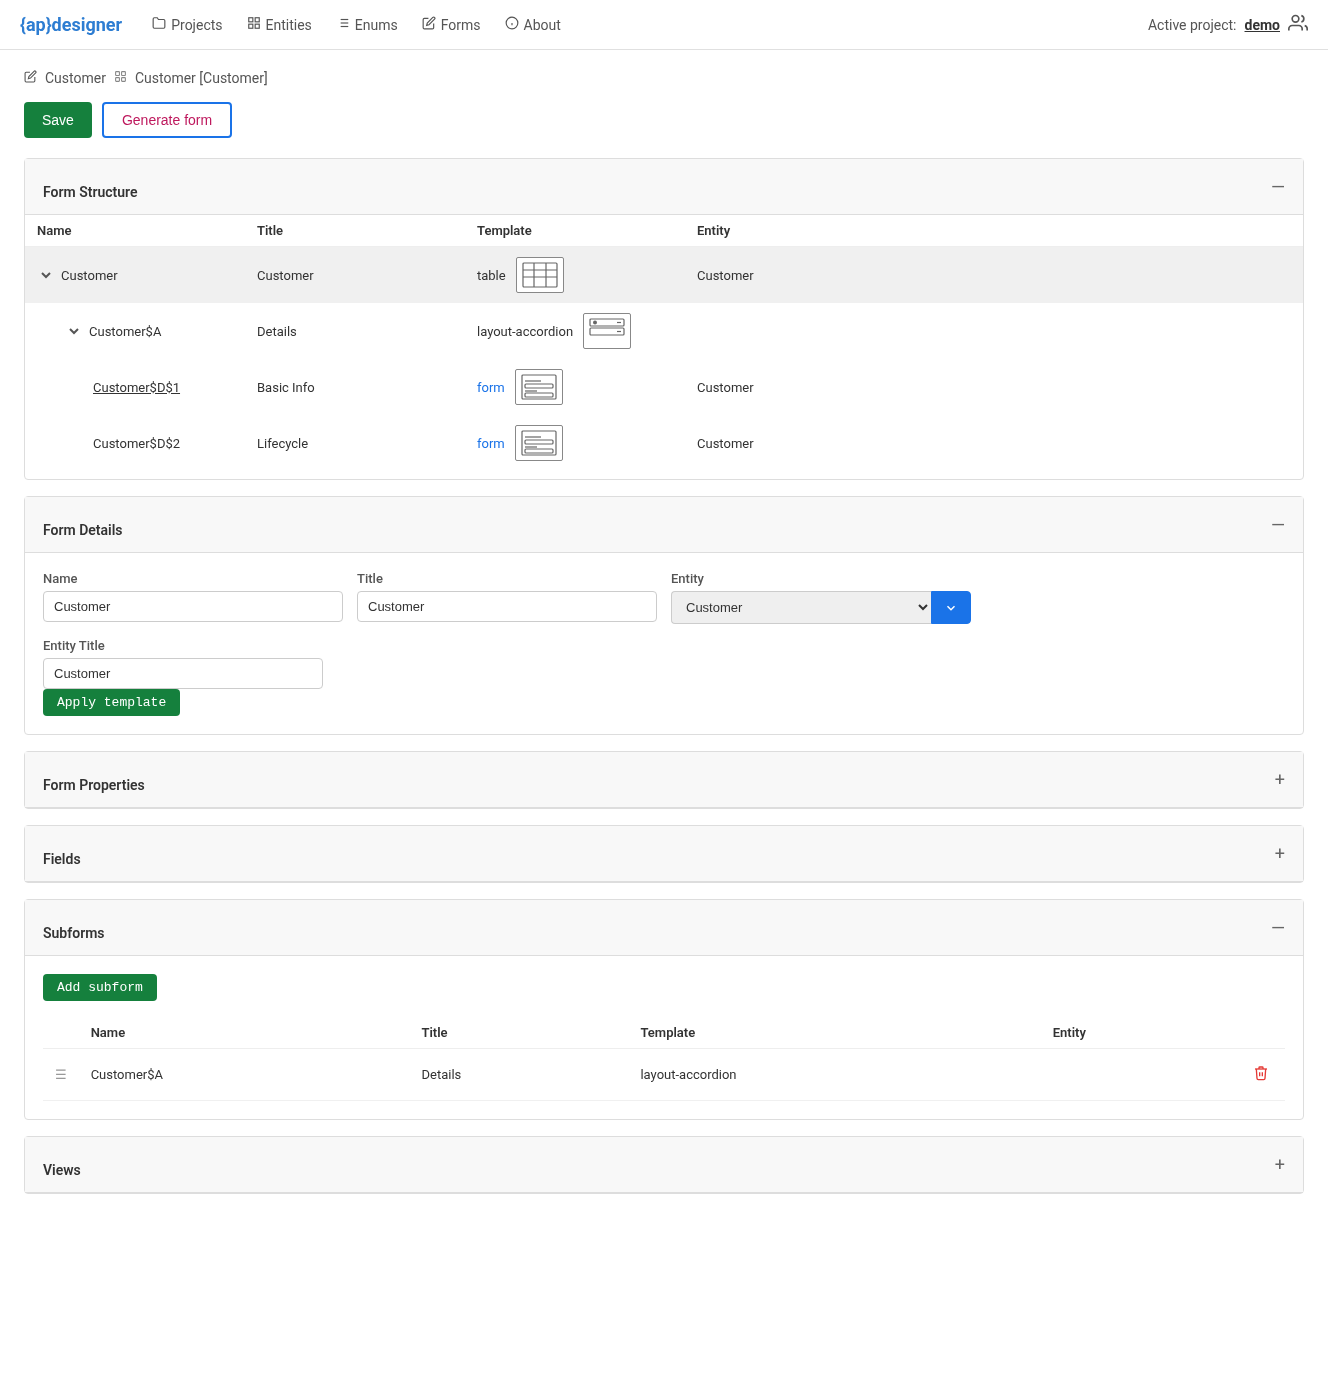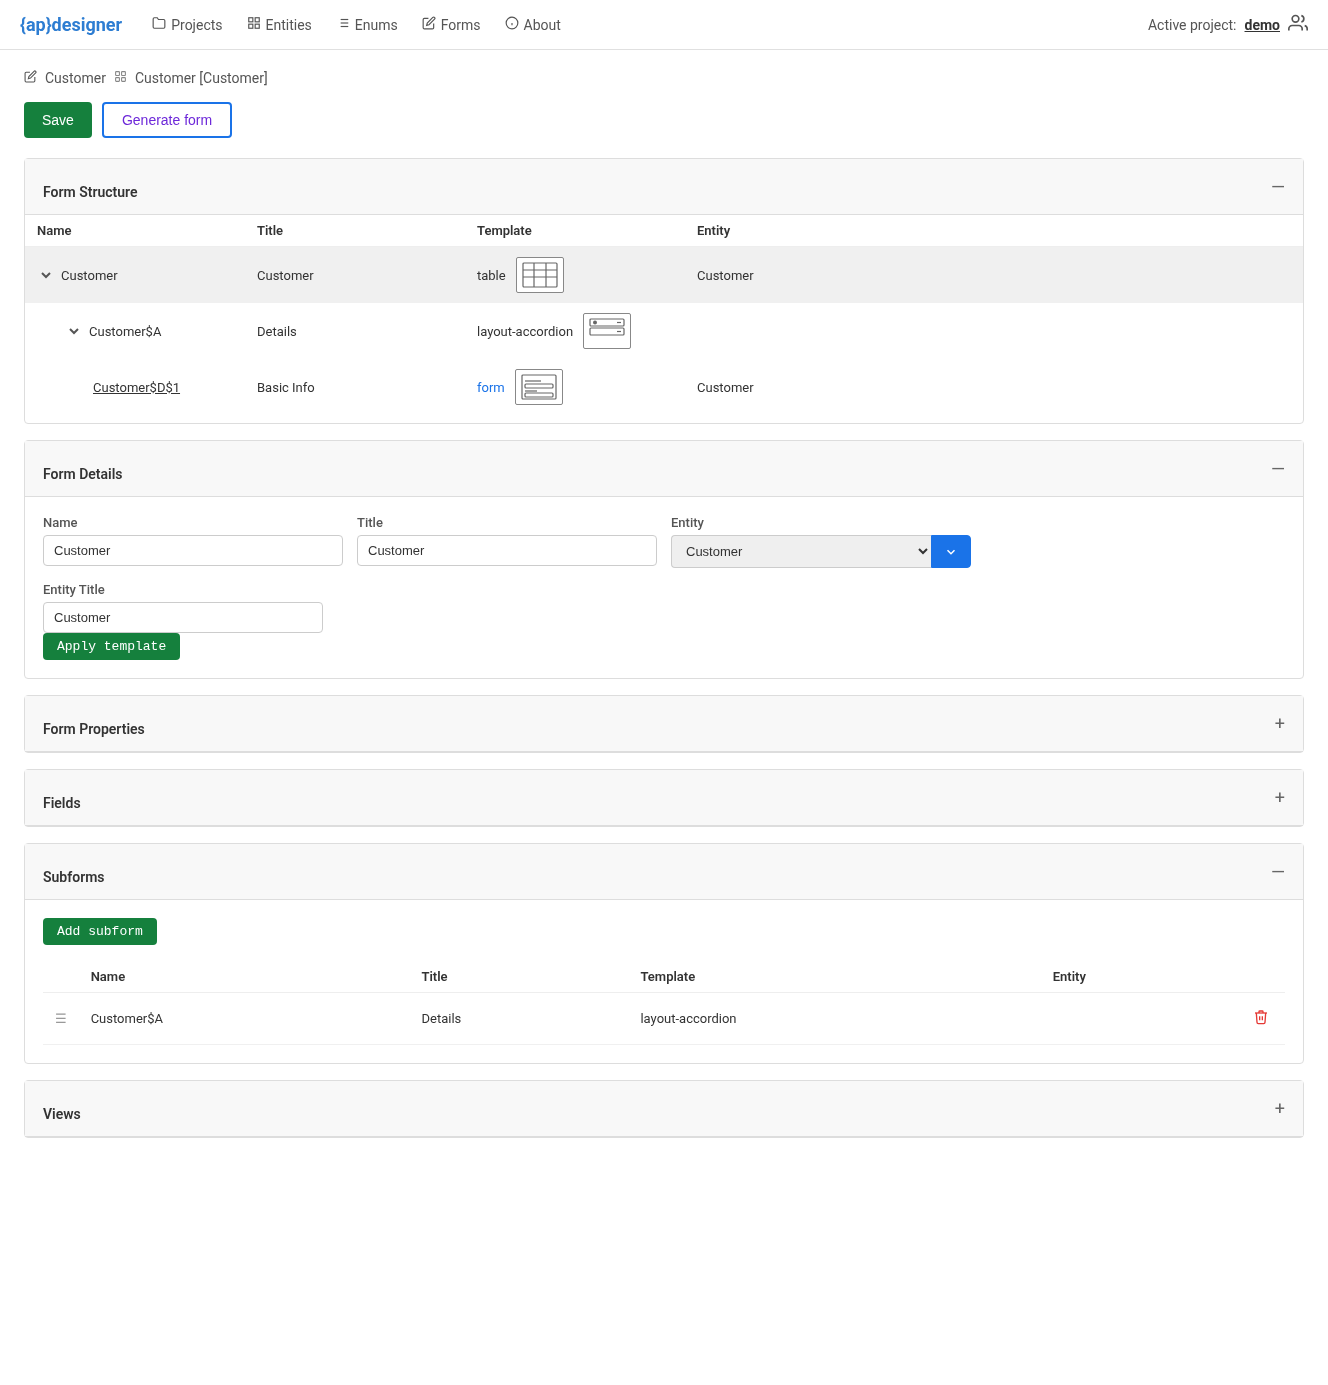--- a/index.html
+++ b/index.html
@@ -19,21 +19,21 @@
     
     .main { padding: 20px 24px; }
 
     
     .breadcrumb { display: flex; align-items: center; gap: 8px; margin-bottom: 16px; font-size: 14px; color: #555; }
     .breadcrumb a { color: #555; text-decoration: none; }
 
     
     .btn { padding: 8px 18px; border: none; border-radius: 4px; cursor: pointer; font-size: 14px; font-weight: 500; }
     .btn-primary { background: #15803d; color: #fff; }
-    .btn-outline { background: #fff; color: #6d28d9; border: 2px solid #1a73e8; }
+    .btn-outline { background: #fff; color: #be185d; border: 2px solid #1a73e8; }
     .btn-sm { padding: 6px 14px; font-size: 13px; font-family: Liberation Mono, monospace; }
 
     
     .action-bar { display: flex; gap: 10px; margin-bottom: 20px; }
 
     
     .section-card { border: 1px solid #ddd; border-radius: 4px; margin-bottom: 16px; }
     .section-header {
       display: flex; justify-content: space-between; align-items: center;
       padding: 14px 18px; background: #f8f8f8; border-bottom: 1px solid #ddd;
@@ -285,20 +285,43 @@
                     <rect x="4" y="10" width="28" height="4" rx="1" fill="none" stroke="#666" stroke-width="1.2"></rect>
                     <line x1="4" y1="17" x2="16" y2="17" stroke="#666" stroke-width="1.2"></line>
                     <rect x="4" y="19" width="28" height="4" rx="1" fill="none" stroke="#666" stroke-width="1.2"></rect>
                   </svg>
                 </span>
               </div>
             </td>
             <td>Customer</td>
           </tr>
 
+          <tr>
+            <td>
+              <div style="padding-left:56px;">
+                <span>Customer$D$2</span>
+              </div>
+            </td>
+            <td>Lifecycle</td>
+            <td>
+              <div style="display:flex;align-items:center;gap:10px;">
+                <a class="template-link">form</a>
+                <span class="icon-box">
+                  <svg width="36" height="26" viewBox="0 0 36 26">
+                    <rect x="1" y="1" width="34" height="24" rx="1" fill="none" stroke="#666" stroke-width="1.2"></rect>
+                    <line x1="4" y1="7" x2="20" y2="7" stroke="#666" stroke-width="1.2"></line>
+                    <rect x="4" y="10" width="28" height="4" rx="1" fill="none" stroke="#666" stroke-width="1.2"></rect>
+                    <line x1="4" y1="17" x2="16" y2="17" stroke="#666" stroke-width="1.2"></line>
+                    <rect x="4" y="19" width="28" height="4" rx="1" fill="none" stroke="#666" stroke-width="1.2"></rect>
+                  </svg>
+                </span>
+              </div>
+            </td>
+            <td>Customer</td>
+          </tr>
         </tbody>
       </table>
     </div>
   </div>
 
   <div class="section-card">
     <div class="section-header">
       <h3>Form Details</h3>
       <span class="minus-icon">—</span>
     </div>

